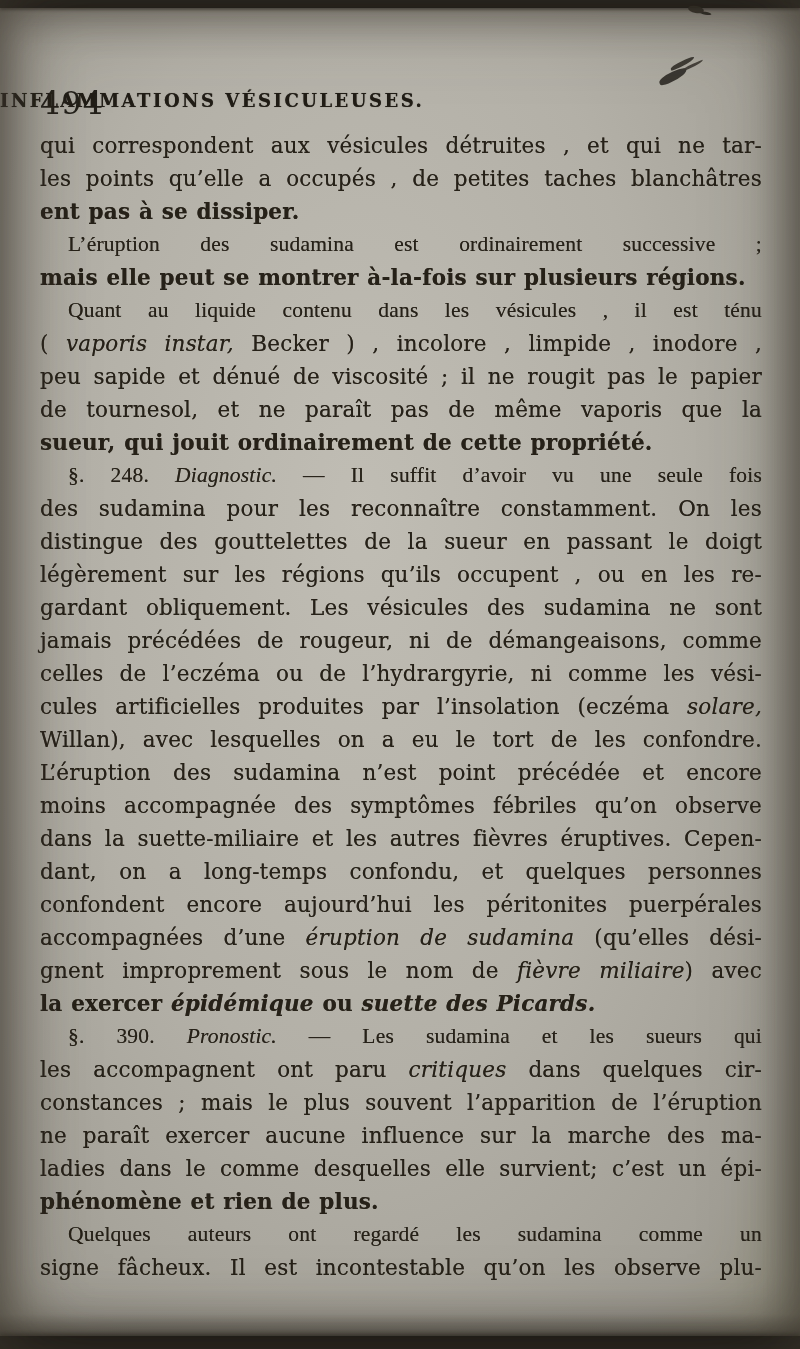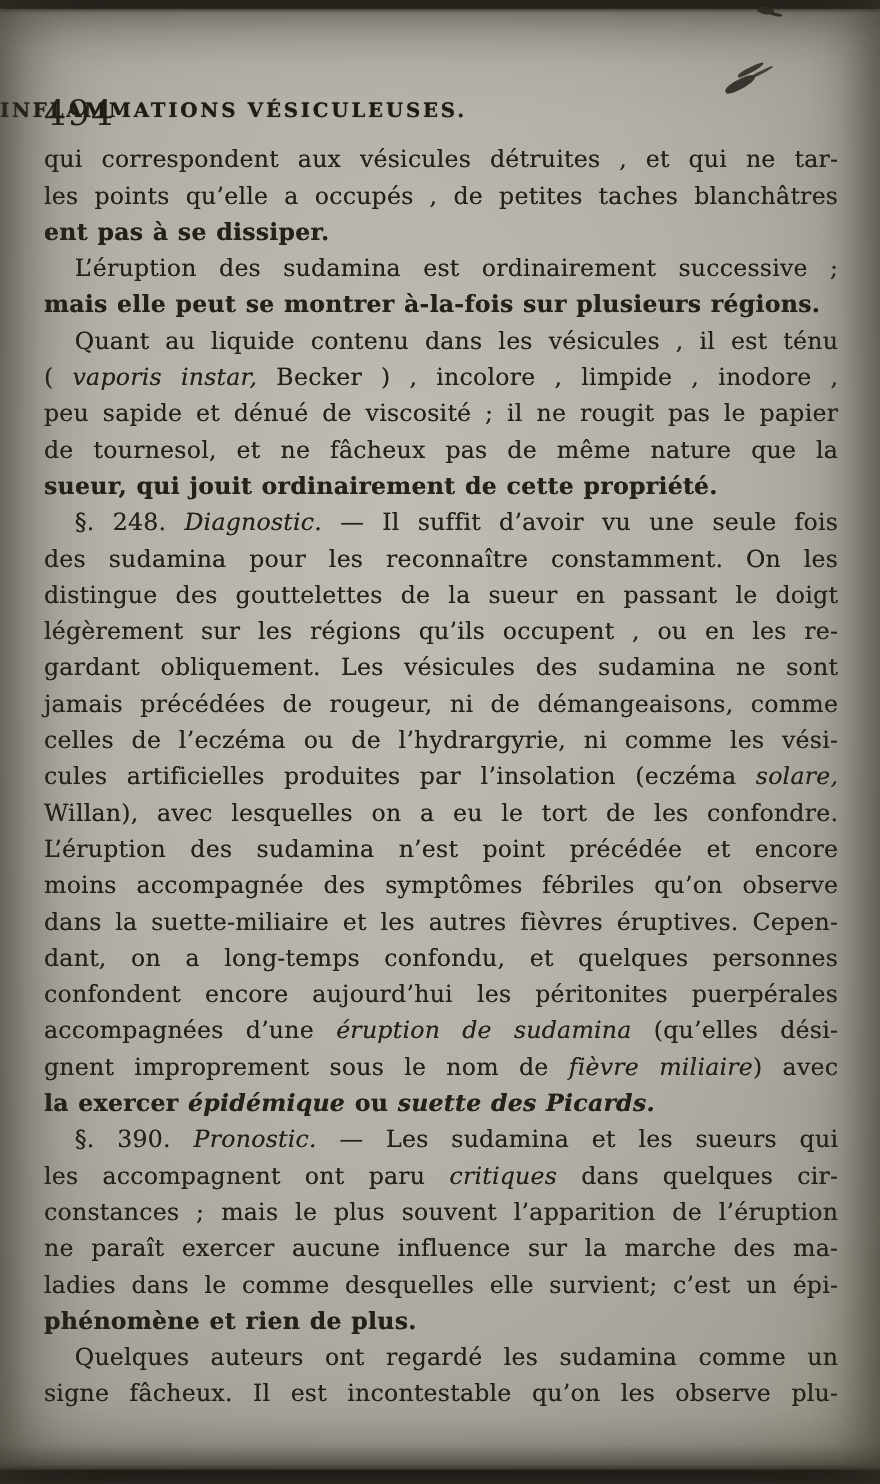--- a/index.html
+++ b/index.html
@@ -58,21 +58,21 @@
     font-size: 21.5px;
     letter-spacing: 0.2px;
     word-spacing: 1px;
     text-align: justify;
     text-align-last: justify;
     white-space: normal;
     overflow: visible;
     color: #262118;
     text-shadow: 0 0 0.6px rgba(38,33,24,.65);
   }
-  .line.indent { padding-left: 28px; }
+  .line.indent { padding-left: 28px; font-family: Liberation Serif, serif; }
   .line.end { text-align-last: left; font-weight: bold; }
   .it { font-style: italic; }
   .smudge {
     position: absolute; background: #26231e; pointer-events: none;
   }
   .smudge-squiggle {
     right: 112px; top: 72px; width: 30px; height: 9px;
     border-radius: 60% 40% 70% 30%;
     transform: rotate(-24deg);
     box-shadow: 14px -8px 0 -2px #2b2822, 22px -2px 0 -3px #34302a;
@@ -103,21 +103,21 @@
 
   <div class="text-block">
       <div class="line"><span>qui correspondent aux vésicules détruites , et qui ne tar-</span></div>
       <div class="line"><span>les points qu’elle a occupés , de petites taches blanchâtres</span></div>
       <div class="line end"><span>ent pas à se dissiper.</span></div>
       <div class="line indent"><span>L’éruption des sudamina est ordinairement successive ;</span></div>
       <div class="line end"><span>mais elle peut se montrer à-la-fois sur plusieurs régions.</span></div>
       <div class="line indent"><span>Quant au liquide contenu dans les vésicules , il est ténu</span></div>
       <div class="line"><span>( </span><span class="it">vaporis instar,</span><span> Becker ) , incolore , limpide , inodore ,</span></div>
       <div class="line"><span>peu sapide et dénué de viscosité ; il ne rougit pas le papier</span></div>
-      <div class="line"><span>de tournesol, et ne fâcheux pas de même nature que la</span></div>
+      <div class="line"><span>de tournesol, et ne paraît pas de même vaporis que la</span></div>
       <div class="line end"><span>sueur, qui jouit ordinairement de cette propriété.</span></div>
       <div class="line indent"><span>§. 248. </span><span class="it">Diagnostic.</span><span> — Il suffit d’avoir vu une seule fois</span></div>
       <div class="line"><span>des sudamina pour les reconnaître constamment. On les</span></div>
       <div class="line"><span>distingue des gouttelettes de la sueur en passant le doigt</span></div>
       <div class="line"><span>légèrement sur les régions qu’ils occupent , ou en les re-</span></div>
       <div class="line"><span>gardant obliquement. Les vésicules des sudamina ne sont</span></div>
       <div class="line"><span>jamais précédées de rougeur, ni de démangeaisons, comme</span></div>
       <div class="line"><span>celles de l’eczéma ou de l’hydrargyrie, ni comme les vési-</span></div>
       <div class="line"><span>cules artificielles produites par l’insolation (eczéma </span><span class="it">solare,</span></div>
       <div class="line"><span>Willan), avec lesquelles on a eu le tort de les confondre.</span></div>

